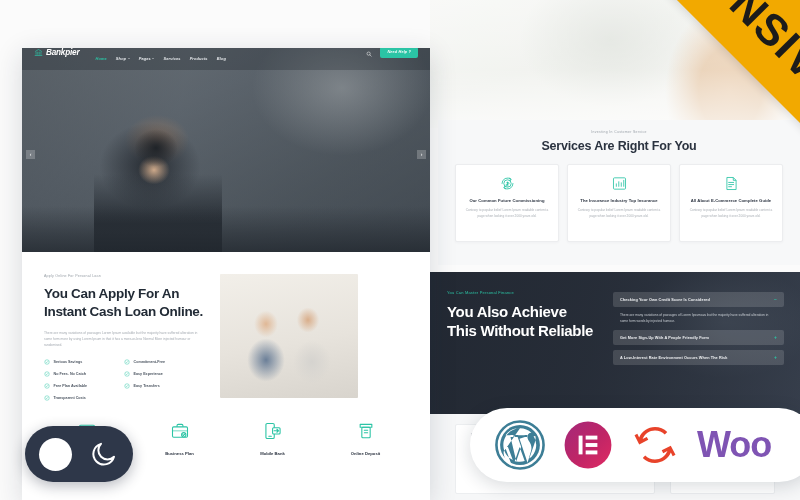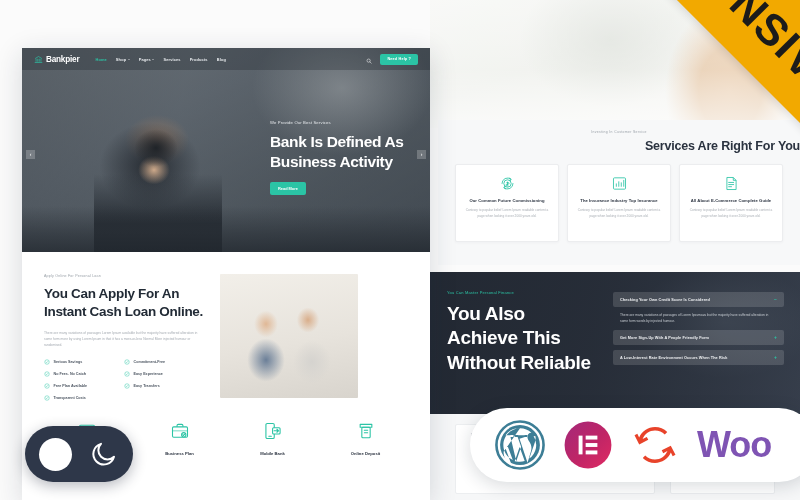--- a/index.html
+++ b/index.html
@@ -36,21 +36,21 @@
 
   .bg-services {
     position: absolute; left: 438px; top: 120px; width: 362px; height: 145px;
     background: #f7f8f9;
   }
   .bg-services .eyebrow {
     text-align: center; font-size: 3.4px; letter-spacing: .35px;
     color: #9aa1a8; margin-top: 10px;
   }
   .bg-services .title {
-    text-align: right; font-size: 12.5px; font-weight: 700;
+    text-align: center; font-size: 12.5px; font-weight: 700;
     color: #2b3340; margin-top: 5px; letter-spacing: -.2px;
   }
   .svc-row {
     display: flex; gap: 8px; justify-content: center; margin-top: 11px;
   }
   .svc-card {
     width: 104px; height: 78px; background: #ffffff;
     border: 1px solid #ecedef; border-radius: 2px;
     padding: 9px 8px 6px; text-align: center;
     box-shadow: 0 1px 3px rgba(30,40,60,.035);
@@ -74,21 +74,21 @@
       linear-gradient(120deg, #2e3643 0%, #39414f 45%, #4d5667 100%);
   }
   .bg-dark::after {
     content: ""; position: absolute; inset: 0;
     background: linear-gradient(90deg, rgba(34,40,50,.93) 0%, rgba(34,40,50,.80) 45%, rgba(40,47,58,.62) 100%);
   }
   .bg-dark-inner { position: relative; z-index: 2; padding: 18px 16px 0 22px; display: flex; gap: 14px; }
   .dark-left { width: 152px; }
   .dark-eyebrow { font-size: 4px; color: #2bc4a5; letter-spacing: .2px; }
   .dark-title {
-    margin-top: 7px; font-size: 19px; line-height: 1.28; font-weight: 700;
+    margin-top: 7px; font-size: 15px; line-height: 1.28; font-weight: 700;
     color: #ffffff; letter-spacing: -.3px;
   }
   .dark-right { flex: 1; padding-top: 2px; }
   .acc-item {
     background: rgba(255,255,255,.14);
     border-radius: 2px; padding: 5px 7px;
     display: flex; align-items: center; justify-content: space-between;
     margin-bottom: 5px;
   }
   .acc-label { font-size: 3.8px; color: #f0f2f4; font-weight: 600; letter-spacing: .1px; }
@@ -143,22 +143,23 @@
       radial-gradient(ellipse 22px 20px at 60px 48px, #cda98a 0%, rgba(205,169,138,0) 72%),
       linear-gradient(180deg, rgba(40,46,53,0) 40%, rgba(36,42,49,.9) 78%);
   }
   .hero-desk {
     position: absolute; left: 0; bottom: 0; width: 100%; height: 46px;
     background: linear-gradient(180deg, rgba(48,55,62,0) 0%, rgba(38,44,51,.55) 60%, rgba(32,38,45,.75) 100%);
   }
 
   .hero-nav {
     position: relative; z-index: 4; height: 22px;
-    display: flex; align-items: center; padding: 0 12px;
+    display: flex; align-items: flex-end; padding: 9px 12px;
     background: rgba(30,36,43,.30);
+    font-style: italic;
   }
   .brand { display: flex; align-items: center; gap: 3px; }
   .brand svg { width: 9px; height: 9px; }
   .brand-name { font-size: 8.2px; font-weight: 700; color: #ffffff; letter-spacing: -.2px; }
   .nav-links { display: flex; align-items: center; gap: 9px; margin-left: 16px; }
   .nav-link {
     font-size: 3.9px; color: #e8ebee; font-weight: 600; letter-spacing: .15px;
     display: flex; align-items: center; gap: 1.5px;
   }
   .nav-link.active { color: #2bc4a5; }
@@ -405,25 +406,20 @@
           <span>
             <svg viewBox="0 0 24 24" fill="none" stroke="#ffffff" stroke-width="2">
               <circle cx="10.5" cy="10.5" r="6.5"></circle>
               <path d="M15.5 15.5L21 21" stroke-linecap="round"></path>
             </svg>
           </span>
           <span class="btn-help">Need Help ?</span>
         </div>
       </div>
 
-      <div class="hero-copy">
-        <div class="hero-eyebrow">We Provide Our Best Services</div>
-        <div class="hero-title">Bank Is Defined As Business Activity</div>
-        <span class="hero-btn">Read More</span>
-      </div>
 
       <div class="hero-arrow left">‹</div>
       <div class="hero-arrow right">›</div>
     </div>
 
     <div class="loan">
       <div class="loan-left">
         <div class="loan-eyebrow">Apply Online For Personal Loan</div>
         <div class="loan-title">You Can Apply For An Instant Cash Loan Online.</div>
         <div class="loan-desc">There are many variations of passages Lorem Ipsum available but the majority have suffered alteration in some form more by using Lorem Ipsum in that it has a more-or-less Normal More injected humour or randomised.</div>

